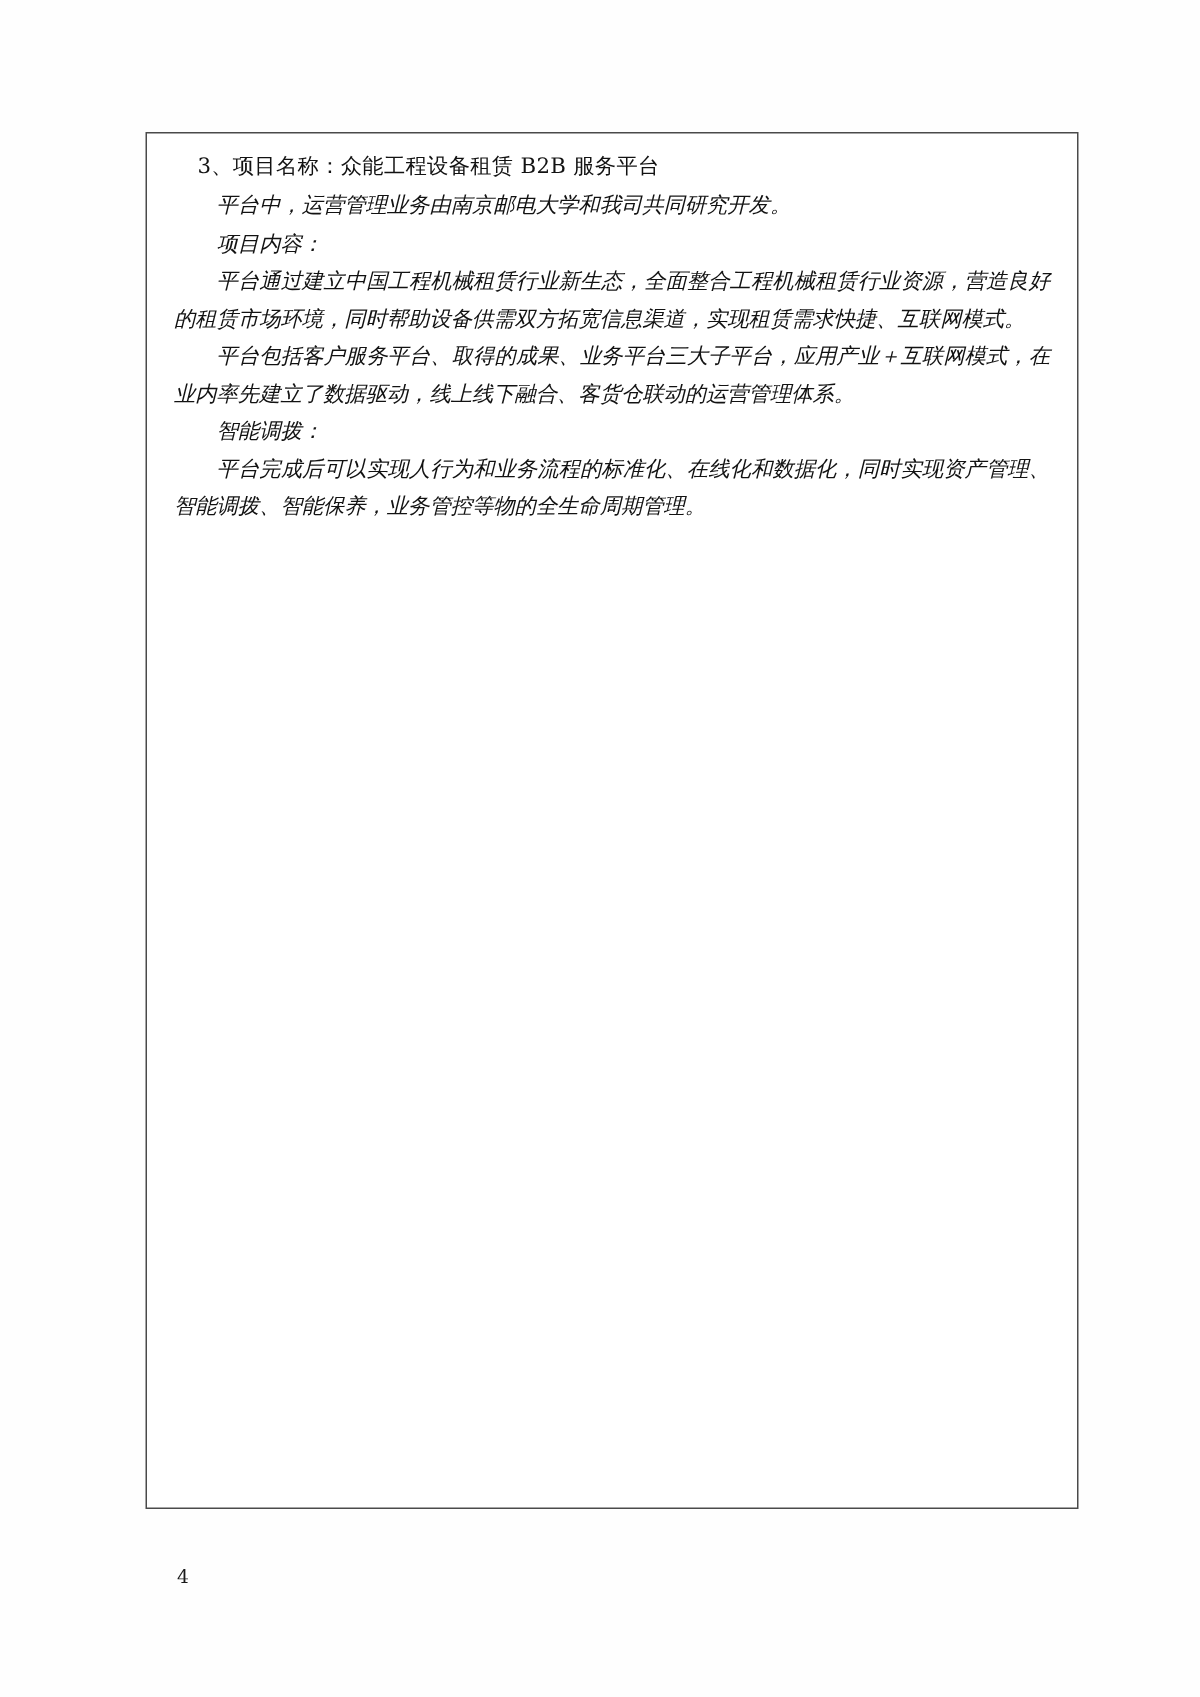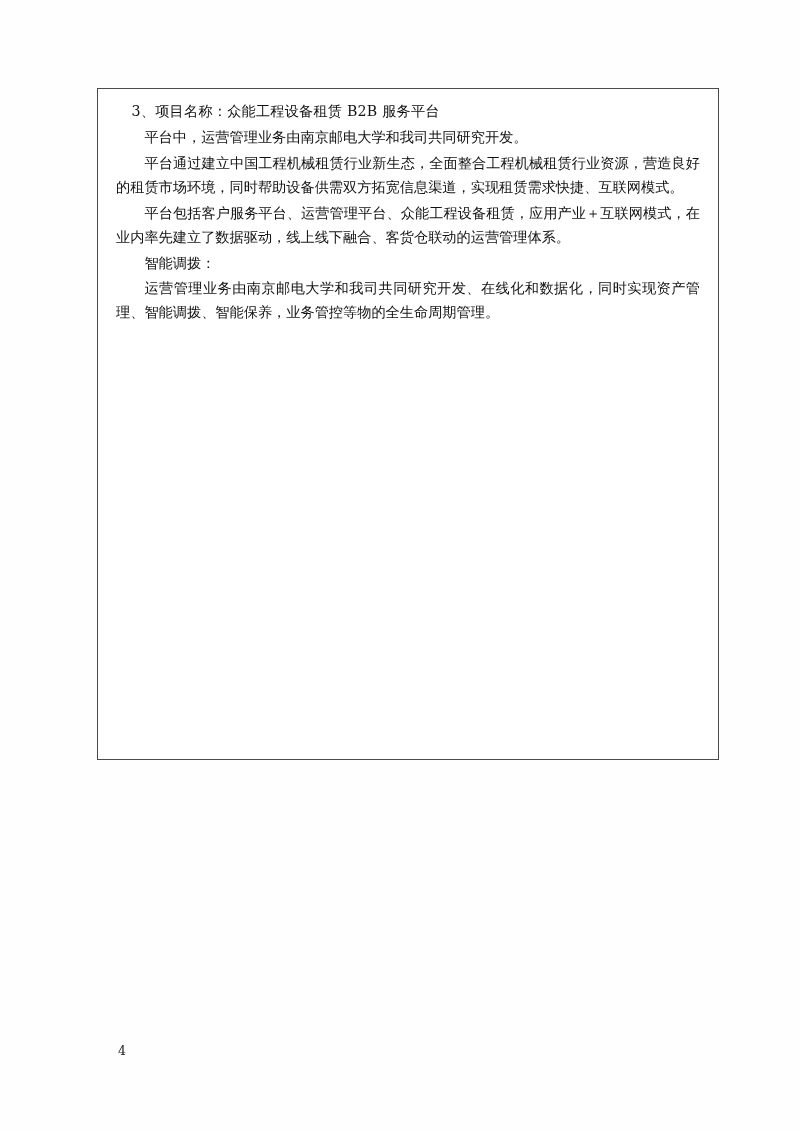--- a/index.html
+++ b/index.html
@@ -22,38 +22,39 @@
     width: 800px;
     height: 1131px;
     background: #fefefe;
   }
   
   .doc-frame {
     position: absolute;
     left: 97px;
     top: 88px;
     width: 622px;
-    height: 672px;
+    height: 918px;
     border: 1px solid #4a4a4a;
     box-sizing: border-box;
     background: #ffffff;
   }
   .doc-body {
     padding: 10px 18px 0 18px;
     font-size: 14.2px;
     line-height: 1.72;
     color: #121212;
   }
   .para {
     margin: 0 0 1px 0;
     text-align: justify;
     text-justify: inter-ideograph;
   }
   .indent {
     text-indent: 2em;
+    font-style: italic;
   }
   .title-line {
     text-indent: 1.1em;
     letter-spacing: 0.2px;
     margin-bottom: 2px;
   }
   .page-number {
     position: absolute;
     left: 118px;
     top: 1043px;
@@ -67,27 +68,28 @@
 
 <div class="page">
 
   <div class="doc-frame">
     <div class="doc-body">
 
       <p class="para title-line">3、项目名称：众能工程设备租赁 B2B 服务平台</p>
 
       <p class="para indent">平台中，运营管理业务由南京邮电大学和我司共同研究开发。</p>
 
+      <p class="para indent">项目内容：</p>
 
       <p class="para indent">平台通过建立中国工程机械租赁行业新生态，全面整合工程机械租赁行业资源，营造良好的租赁市场环境，同时帮助设备供需双方拓宽信息渠道，实现租赁需求快捷、互联网模式。</p>
 
-      <p class="para indent">平台包括客户服务平台、运营管理平台、众能工程设备租赁，应用产业＋互联网模式，在业内率先建立了数据驱动，线上线下融合、客货仓联动的运营管理体系。</p>
+      <p class="para indent">平台包括客户服务平台、取得的成果、业务平台三大子平台，应用产业＋互联网模式，在业内率先建立了数据驱动，线上线下融合、客货仓联动的运营管理体系。</p>
 
       <p class="para indent">智能调拨：</p>
 
-      <p class="para indent">运营管理业务由南京邮电大学和我司共同研究开发、在线化和数据化，同时实现资产管理、智能调拨、智能保养，业务管控等物的全生命周期管理。</p>
+      <p class="para indent">平台完成后可以实现人行为和业务流程的标准化、在线化和数据化，同时实现资产管理、智能调拨、智能保养，业务管控等物的全生命周期管理。</p>
 
     </div>
   </div>
 
   <div class="page-number">4</div>
 
 </div>
 
 </body></html>

